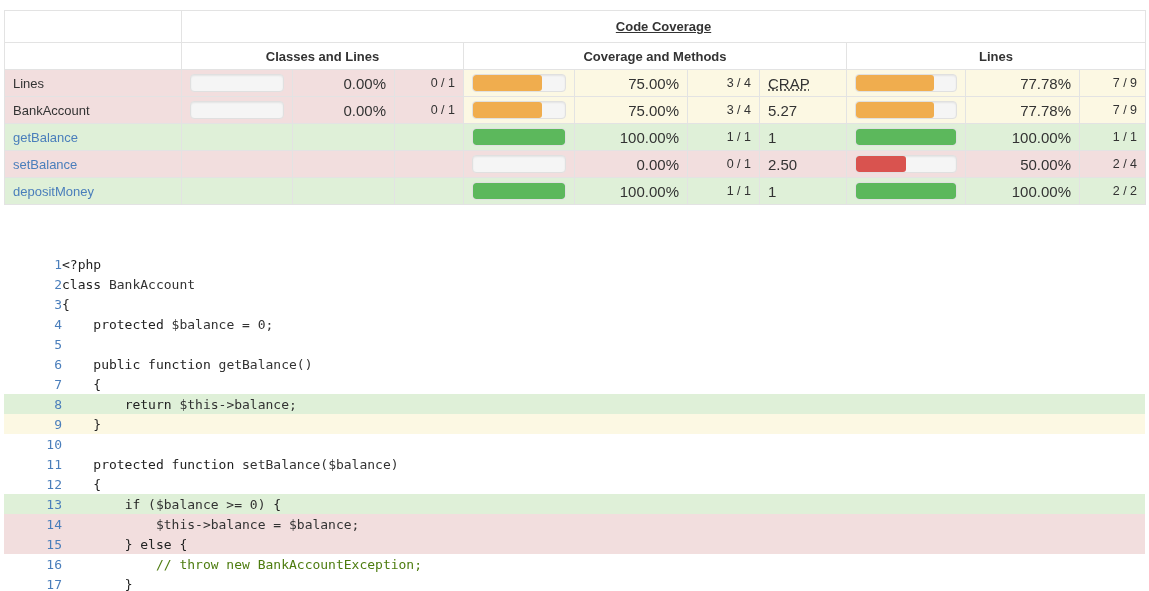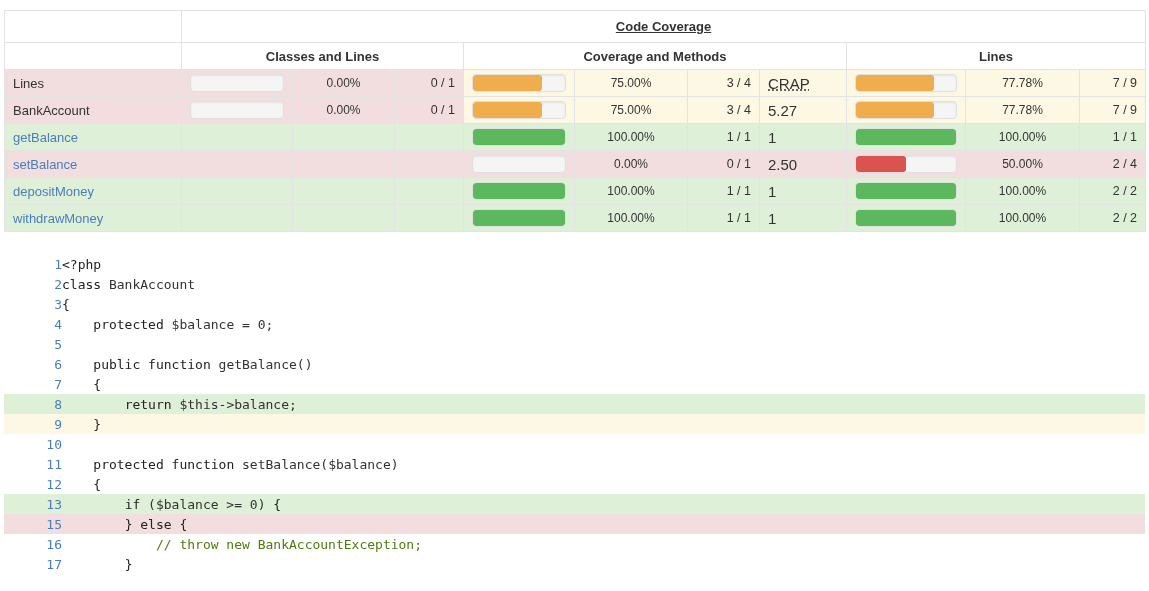--- a/index.html
+++ b/index.html
@@ -49,21 +49,21 @@
     text-align:center; font-weight:bold; font-size:13px; color:#333;text-decoration:underline;
   }
   tr.hrow2 th {
     height: 27px; text-align:center; font-weight:bold; font-size:13px;
     background:#fff; color:#333;
   }
 
   
   tr.datarow td { height: 27px; }
   td.name  { text-align:left; font-size:13px; color:#333; }
-  td.pct   { text-align:center; font-size:12px; white-space:nowrap; }
+  td.pct   { text-align:right; font-size:15px; white-space:nowrap; }
   td.rat   { text-align:right; font-size:12.5px; white-space:nowrap; }
   td.crap  { text-align:left; font-size:15px; }
   td.barcell { padding: 0 6px; }
 
   
   .tint-danger  { background:#f2dede; }
   .tint-warning { background:#fcf8e3; }
   .tint-success { background:#dff0d8; }
 
   
@@ -249,41 +249,20 @@
           <td class="rat tint-success">1 / 1</td>
           <td class="crap tint-success">1</td>
           <td class="barcell tint-success">
             <div class="progress">
               <div class="bar success" style="width: 100%;"></div>
             </div>
           </td>
           <td class="pct tint-success">100.00%</td>
           <td class="rat tint-success">2 / 2</td>
         </tr>
-        <tr class="datarow">
-          <td class="name tint-success"><a class="mlink">withdrawMoney</a></td>
-          <td class="barcell tint-success"></td>
-          <td class="pct tint-success"></td>
-          <td class="rat tint-success"></td>
-          <td class="barcell tint-success">
-            <div class="progress">
-              <div class="bar success" style="width: 100%;"></div>
-            </div>
-          </td>
-          <td class="pct tint-success">100.00%</td>
-          <td class="rat tint-success">1 / 1</td>
-          <td class="crap tint-success">1</td>
-          <td class="barcell tint-success">
-            <div class="progress">
-              <div class="bar success" style="width: 100%;"></div>
-            </div>
-          </td>
-          <td class="pct tint-success">100.00%</td>
-          <td class="rat tint-success">2 / 2</td>
-        </tr>
       </tbody>
   </table>
 
   <div class="codewrap">
     <table class="code">
       <tbody id="code-body">
           <tr class="ln-plain">
             <td class="lineno">1</td>
             <td class="codetxt"><span class="kw">&lt;?php</span></td>
           </tr>
@@ -329,20 +308,24 @@
           </tr>
           <tr class="ln-plain">
             <td class="lineno">12</td>
             <td class="codetxt">&nbsp;&nbsp;&nbsp;&nbsp;<span class="kw">{</span></td>
           </tr>
           <tr class="ln-success">
             <td class="lineno">13</td>
             <td class="codetxt">&nbsp;&nbsp;&nbsp;&nbsp;&nbsp;&nbsp;&nbsp;&nbsp;<span class="kw">if</span>&nbsp;($balance&nbsp;&gt;=&nbsp;0)&nbsp;<span class="kw">{</span></td>
           </tr>
           <tr class="ln-danger">
+            <td class="lineno">14</td>
+            <td class="codetxt">&nbsp;&nbsp;&nbsp;&nbsp;&nbsp;&nbsp;&nbsp;&nbsp;&nbsp;&nbsp;&nbsp;&nbsp;$this-&gt;balance&nbsp;=&nbsp;$balance;</td>
+          </tr>
+          <tr class="ln-danger">
             <td class="lineno">15</td>
             <td class="codetxt">&nbsp;&nbsp;&nbsp;&nbsp;&nbsp;&nbsp;&nbsp;&nbsp;<span class="kw">}</span>&nbsp;<span class="kw">else</span>&nbsp;<span class="kw">{</span></td>
           </tr>
           <tr class="ln-plain">
             <td class="lineno">16</td>
             <td class="codetxt"><span class="cmt">&nbsp;&nbsp;&nbsp;&nbsp;&nbsp;&nbsp;&nbsp;&nbsp;&nbsp;&nbsp;&nbsp;&nbsp;// throw new BankAccountException;</span></td>
           </tr>
           <tr class="ln-plain">
             <td class="lineno">17</td>
             <td class="codetxt">&nbsp;&nbsp;&nbsp;&nbsp;&nbsp;&nbsp;&nbsp;&nbsp;<span class="kw">}</span></td>

